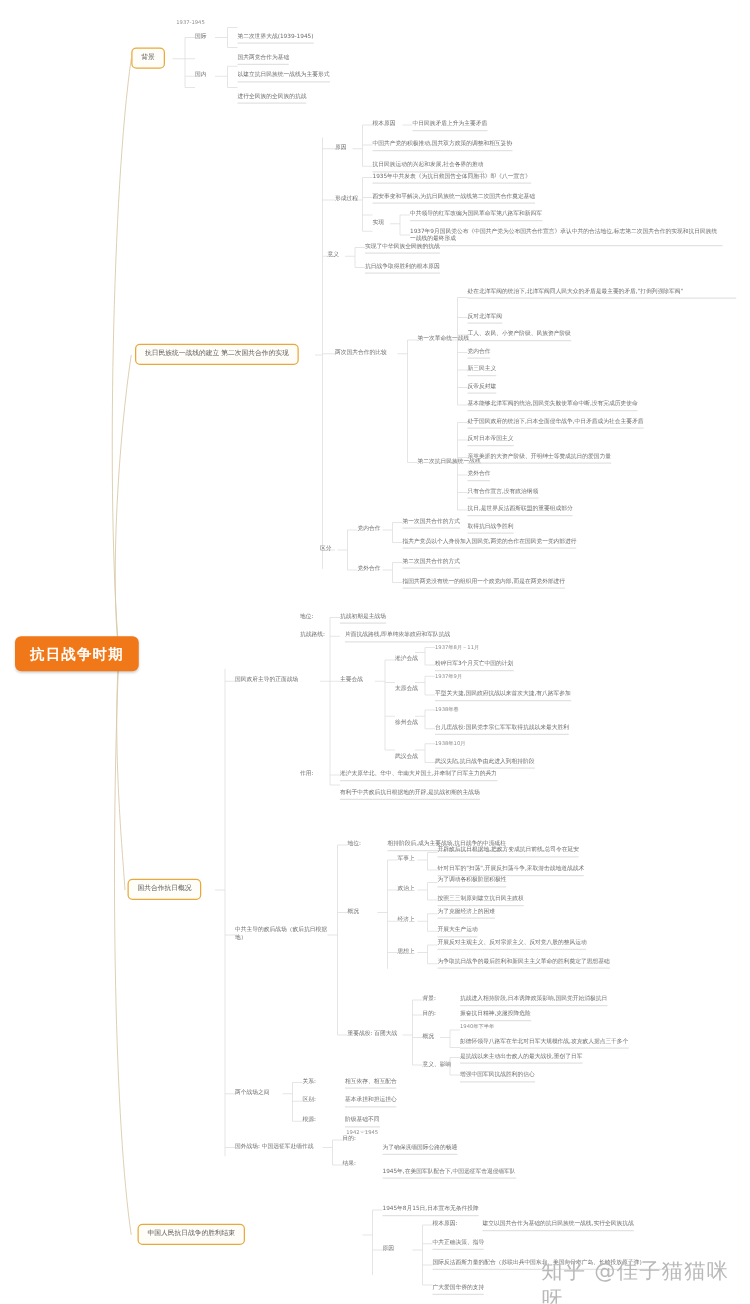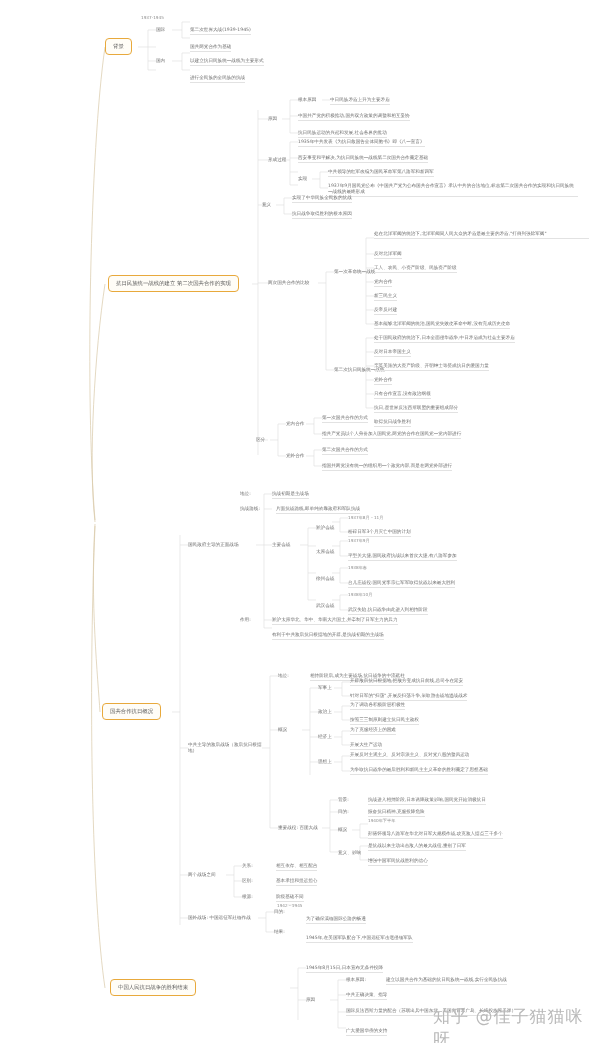--- a/index.html
+++ b/index.html
@@ -261,20 +261,21 @@
       <path d="M298,1000 L306,1000"></path>
       <path d="M330,1000 L338,1000"></path>
       <path d="M338,980 L338,1028"></path>
       <path d="M338,980 L346,980"></path>
         <path d="M338,995 L346,995"></path>
       <path d="M338,1012 L346,1012"></path>
         <path d="M338,1028 L346,1028"></path>
     </g>
   </svg>
 
+  <div class="node root" style="left:12px; top:509px;">抗日战争时期</div>
 
   <div class="node branch" style="left:105px; top:38px;">背景</div>
   <div class="node tiny" style="left:141px; top:15px;">1937-1945</div>
   <div class="node lbl" style="left:156px; top:27px;">国际</div>
   <div class="node ul" style="left:190px; top:27px;">第二次世界大战(1939-1945)</div>
   <div class="node ul" style="left:190px; top:44px;">国共两党合作为基础</div>
   <div class="node lbl" style="left:156px; top:58px;">国内</div>
   <div class="node ul" style="left:190px; top:58px;">以建立抗日民族统一战线为主要形式</div>
   <div class="node ul" style="left:190px; top:75px;">进行全民族的全民族的抗战</div>
 

